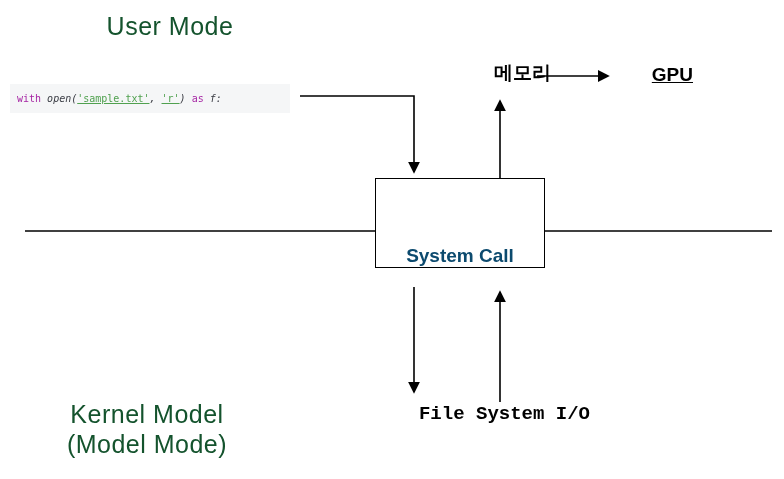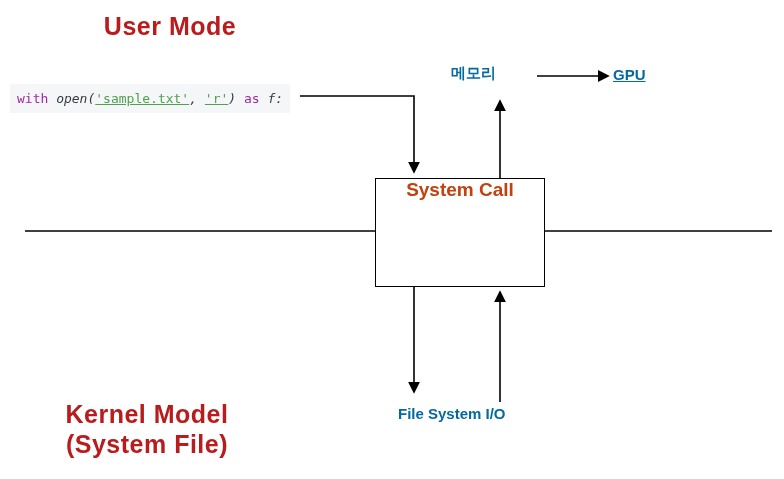--- a/index.html
+++ b/index.html
@@ -18,41 +18,41 @@
     position: relative;
     width: 784px;
     height: 479px;
     background: var(--canvas_bg);
     overflow: hidden;
   }
 
   .mode-title {
     position: absolute;
     font-size: 25px;
-    font-weight: bold;
-    color: #b91c1c;
+    font-weight: normal;
+    color: #14532d;
     letter-spacing: 0.5px;
     text-align: center;
     line-height: 30px;
   }
   .user-mode-title { left: 60px; top: 11px; width: 220px; }
   .kernel-mode-title { left: 37px; top: 399px; width: 220px; text-align: center; }
 
   .code-block {
     position: absolute;
     left: 10px;
     top: 84px;
     width: 280px;
     height: 29px;
     background: var(--code_bg);
     display: flex;
     align-items: center;
     padding-left: 7px;
     font-family: "DejaVu Sans Mono", "Liberation Mono", monospace;
-    font-size: 13px;
+    font-size: 10px;
     white-space: pre;
   }
   .tok-keyword { color: var(--keyword); }
   .tok-string  { color: var(--string); text-decoration: underline; }
   .tok-plain   { color: var(--plain); font-style: italic; }
 
   svg.connectors {
     position: absolute;
     left: 0; top: 0;
     width: 784px; height: 479px;
@@ -62,42 +62,42 @@
     stroke-width: 1.6;
     fill: none;
   }
   svg.connectors marker path { fill: var(--line); stroke: none; }
 
   .system-call-box {
     position: absolute;
     left: 375px;
     top: 178px;
     width: 170px;
-    height: 109px;
+    height: 90px;
     background: #ffffff;
     border: 1.6px solid var(--line);
     display: flex;
-    align-items: flex-start;
+    align-items: flex-end;
     justify-content: center;
     font-size: 19px;
     font-weight: bold;
-    color: #c2410c;
+    color: #0c4a6e;
   }
 
   .node-label {
     position: absolute;
-    font-size: 15px;
+    font-size: 19px;
     font-weight: bold;
-    color: #0369a1;
-    text-align: left;
+    color: #000000;
+    text-align: right;
     line-height: 22px;
   }
   .memory-label { left: 451px; top: 62px; width: 100px; }
   .gpu-label    { left: 613px; top: 64px; width: 80px; text-decoration: underline; }
-  .fs-label     { left: 398px; top: 403px; width: 200px; }
+  .fs-label     { left: 390px; top: 403px; width: 200px; font-family: Liberation Mono, monospace; }
 </style>
 </head>
 <body>
 
 <div class="canvas">
 
   <div class="mode-title user-mode-title">User Mode</div>
 
   <div class="code-block">
     <span class="tok-keyword">with</span><span class="tok-plain"> open(</span><span class="tok-string">'sample.txt'</span><span class="tok-plain">, </span><span class="tok-string">'r'</span><span class="tok-plain">) </span><span class="tok-keyword">as</span><span class="tok-plain"> f:</span>
@@ -129,16 +129,16 @@
   </div>
 
   <div class="node-label memory-label">메모리</div>
 
   <div class="node-label gpu-label">GPU</div>
 
   <div class="node-label fs-label">File System I/O</div>
 
   <div class="mode-title kernel-mode-title">
     <div>Kernel Model</div>
-    <div>(System File)</div>
+    <div>(Model Mode)</div>
   </div>
 
 </div>
 
 </body></html>

